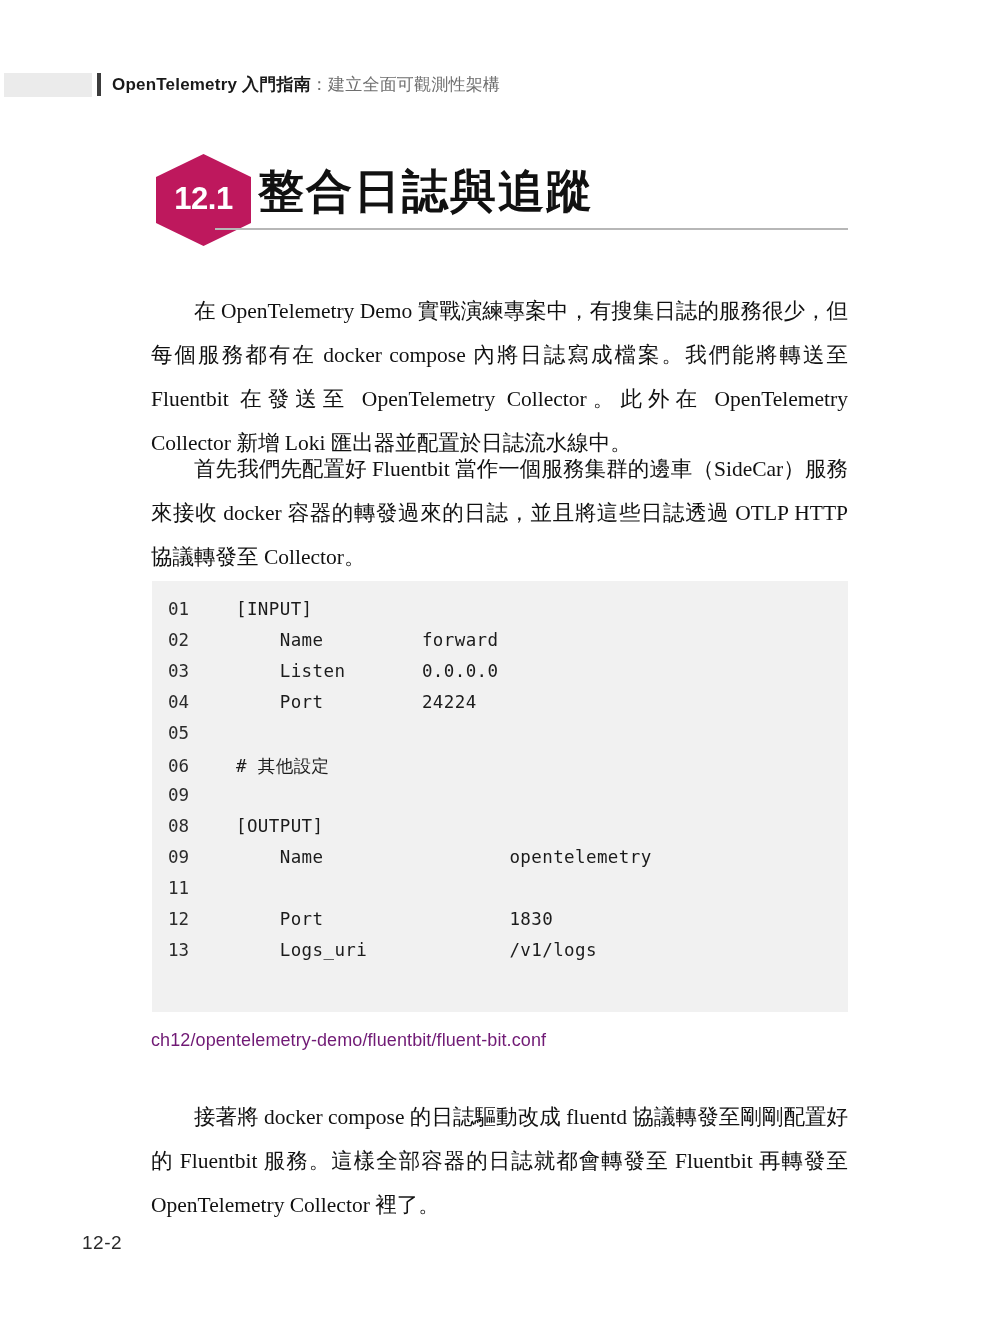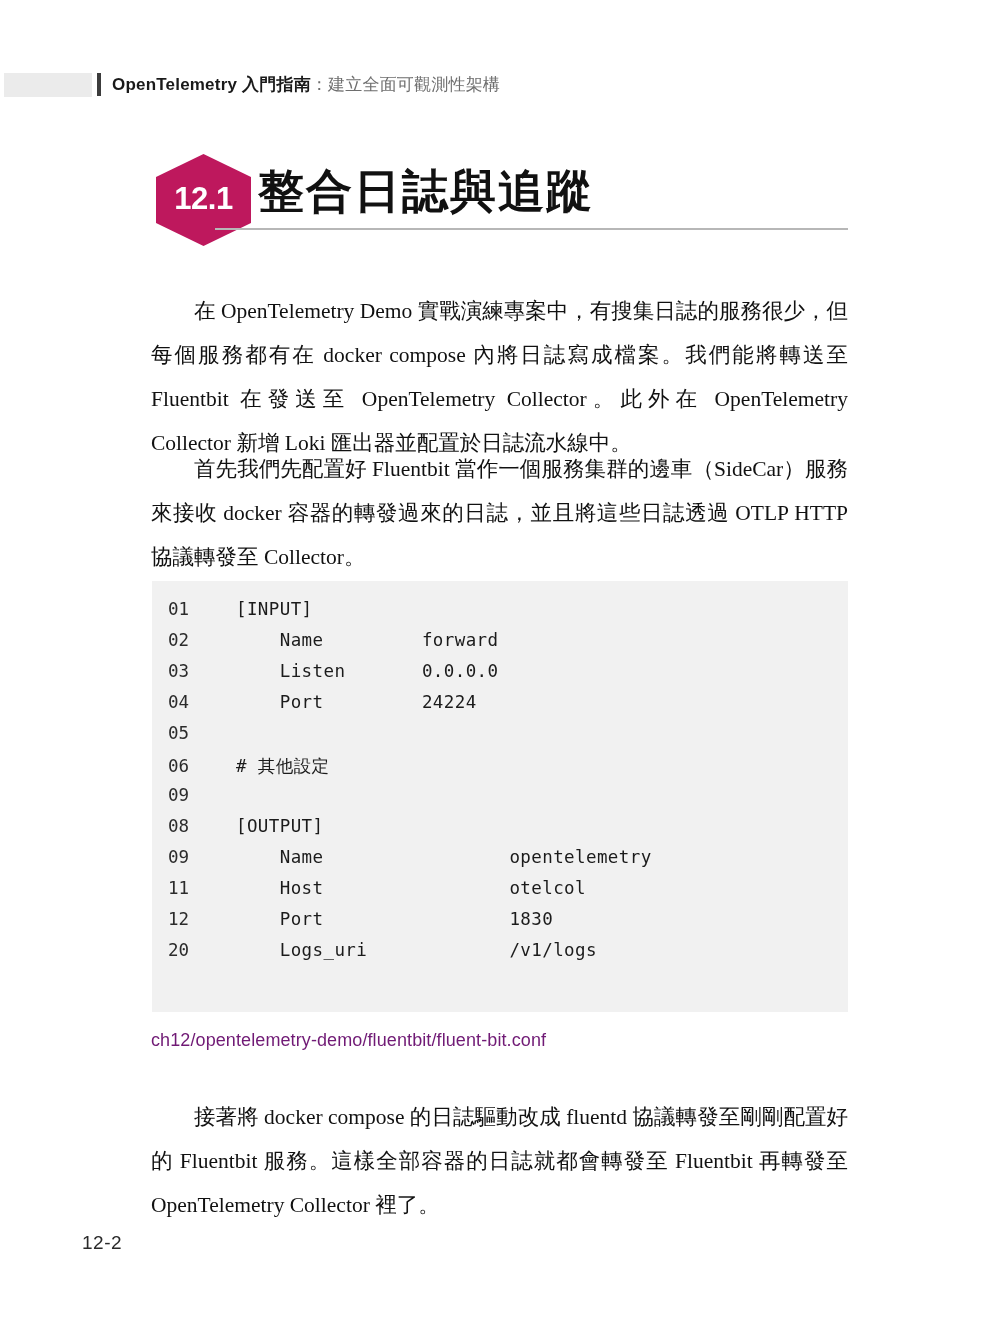--- a/index.html
+++ b/index.html
@@ -221,28 +221,27 @@
   <div class="codeline">
     <span class="ln">08</span>
     <span class="src">[OUTPUT]</span>
   </div>
   <div class="codeline">
     <span class="ln">09</span>
     <span class="src">    Name                 opentelemetry</span>
   </div>
   <div class="codeline">
     <span class="ln">11</span>
-    <span class="src">    Host                 otelcol</span>
   </div>
   <div class="codeline">
     <span class="ln">12</span>
     <span class="src">    Port                 1830</span>
   </div>
   <div class="codeline">
-    <span class="ln">20</span>
+    <span class="ln">13</span>
     <span class="src">    Logs_uri             /v1/logs</span>
   </div>
 </div>
 
 <div class="caption">ch12/opentelemetry-demo/fluentbit/fluent-bit.conf</div>
 
 <div class="para indent" style="top:1095px;">接著將 docker compose 的日誌驅動改成 fluentd 協議轉發至剛剛配置好的 Fluentbit 服務。這樣全部容器的日誌就都會轉發至 Fluentbit 再轉發至 OpenTelemetry Collector 裡了。</div>
 
 <div class="folio">12-2</div>
 

